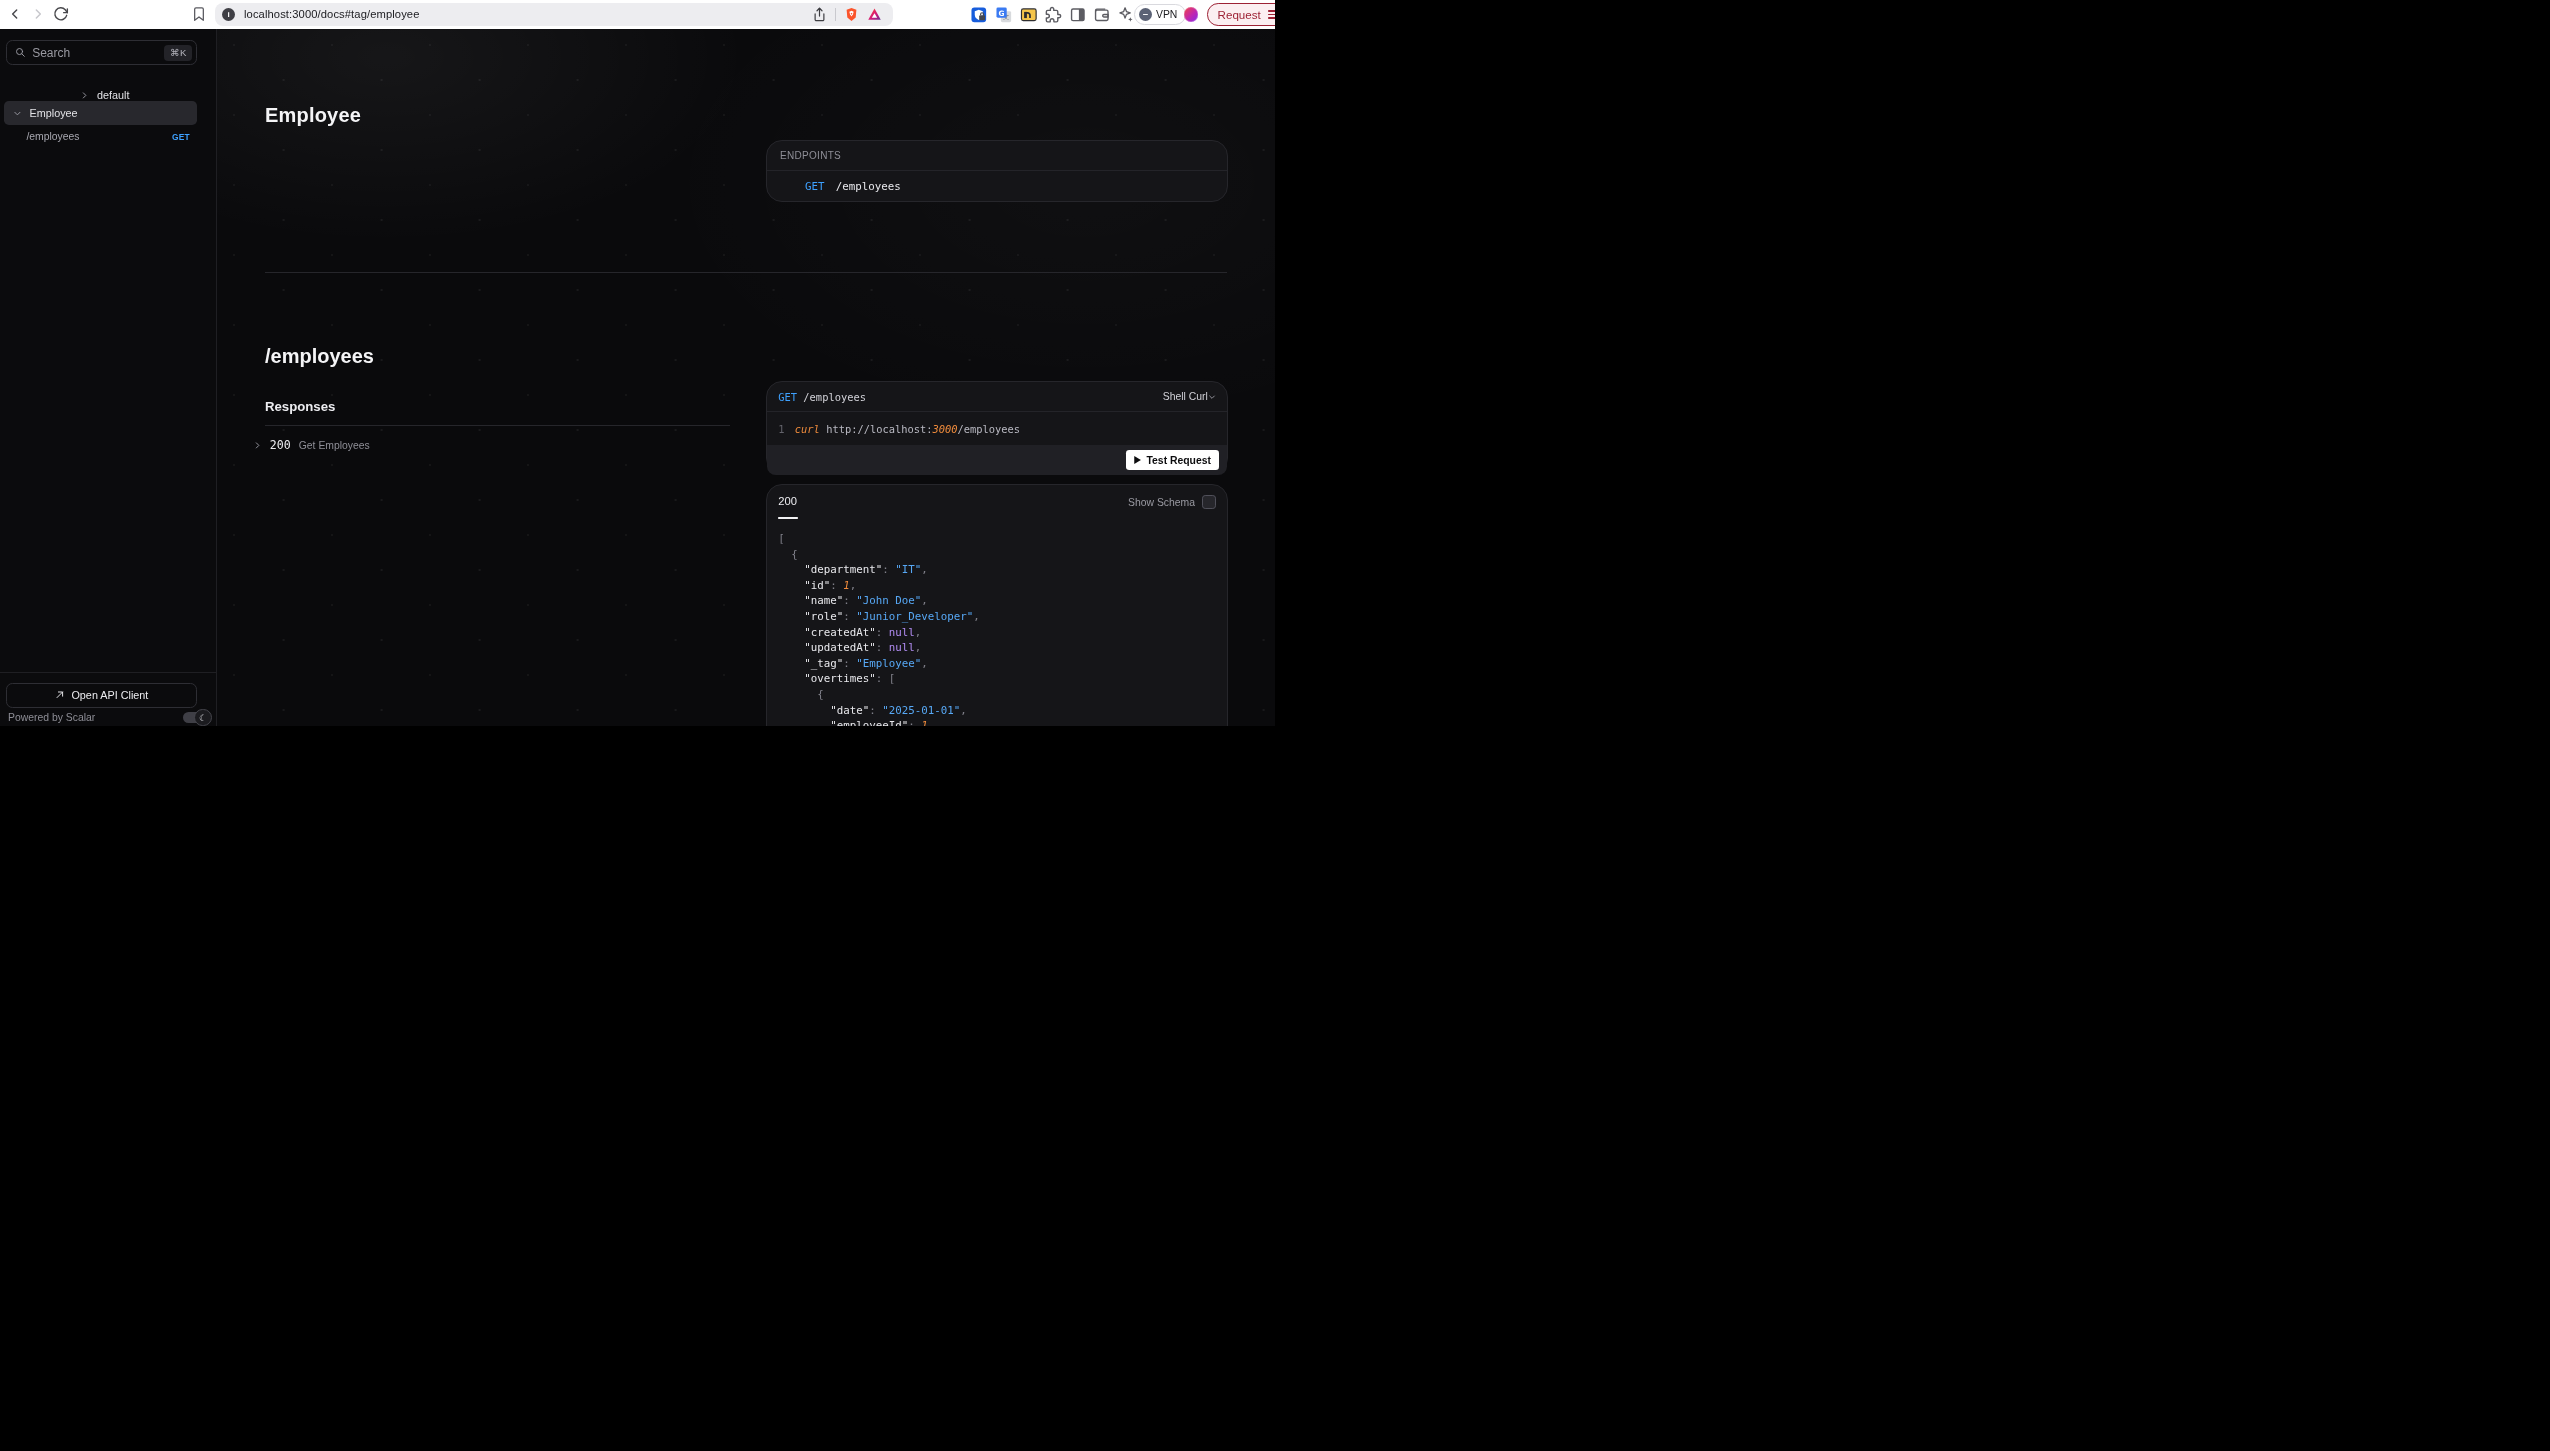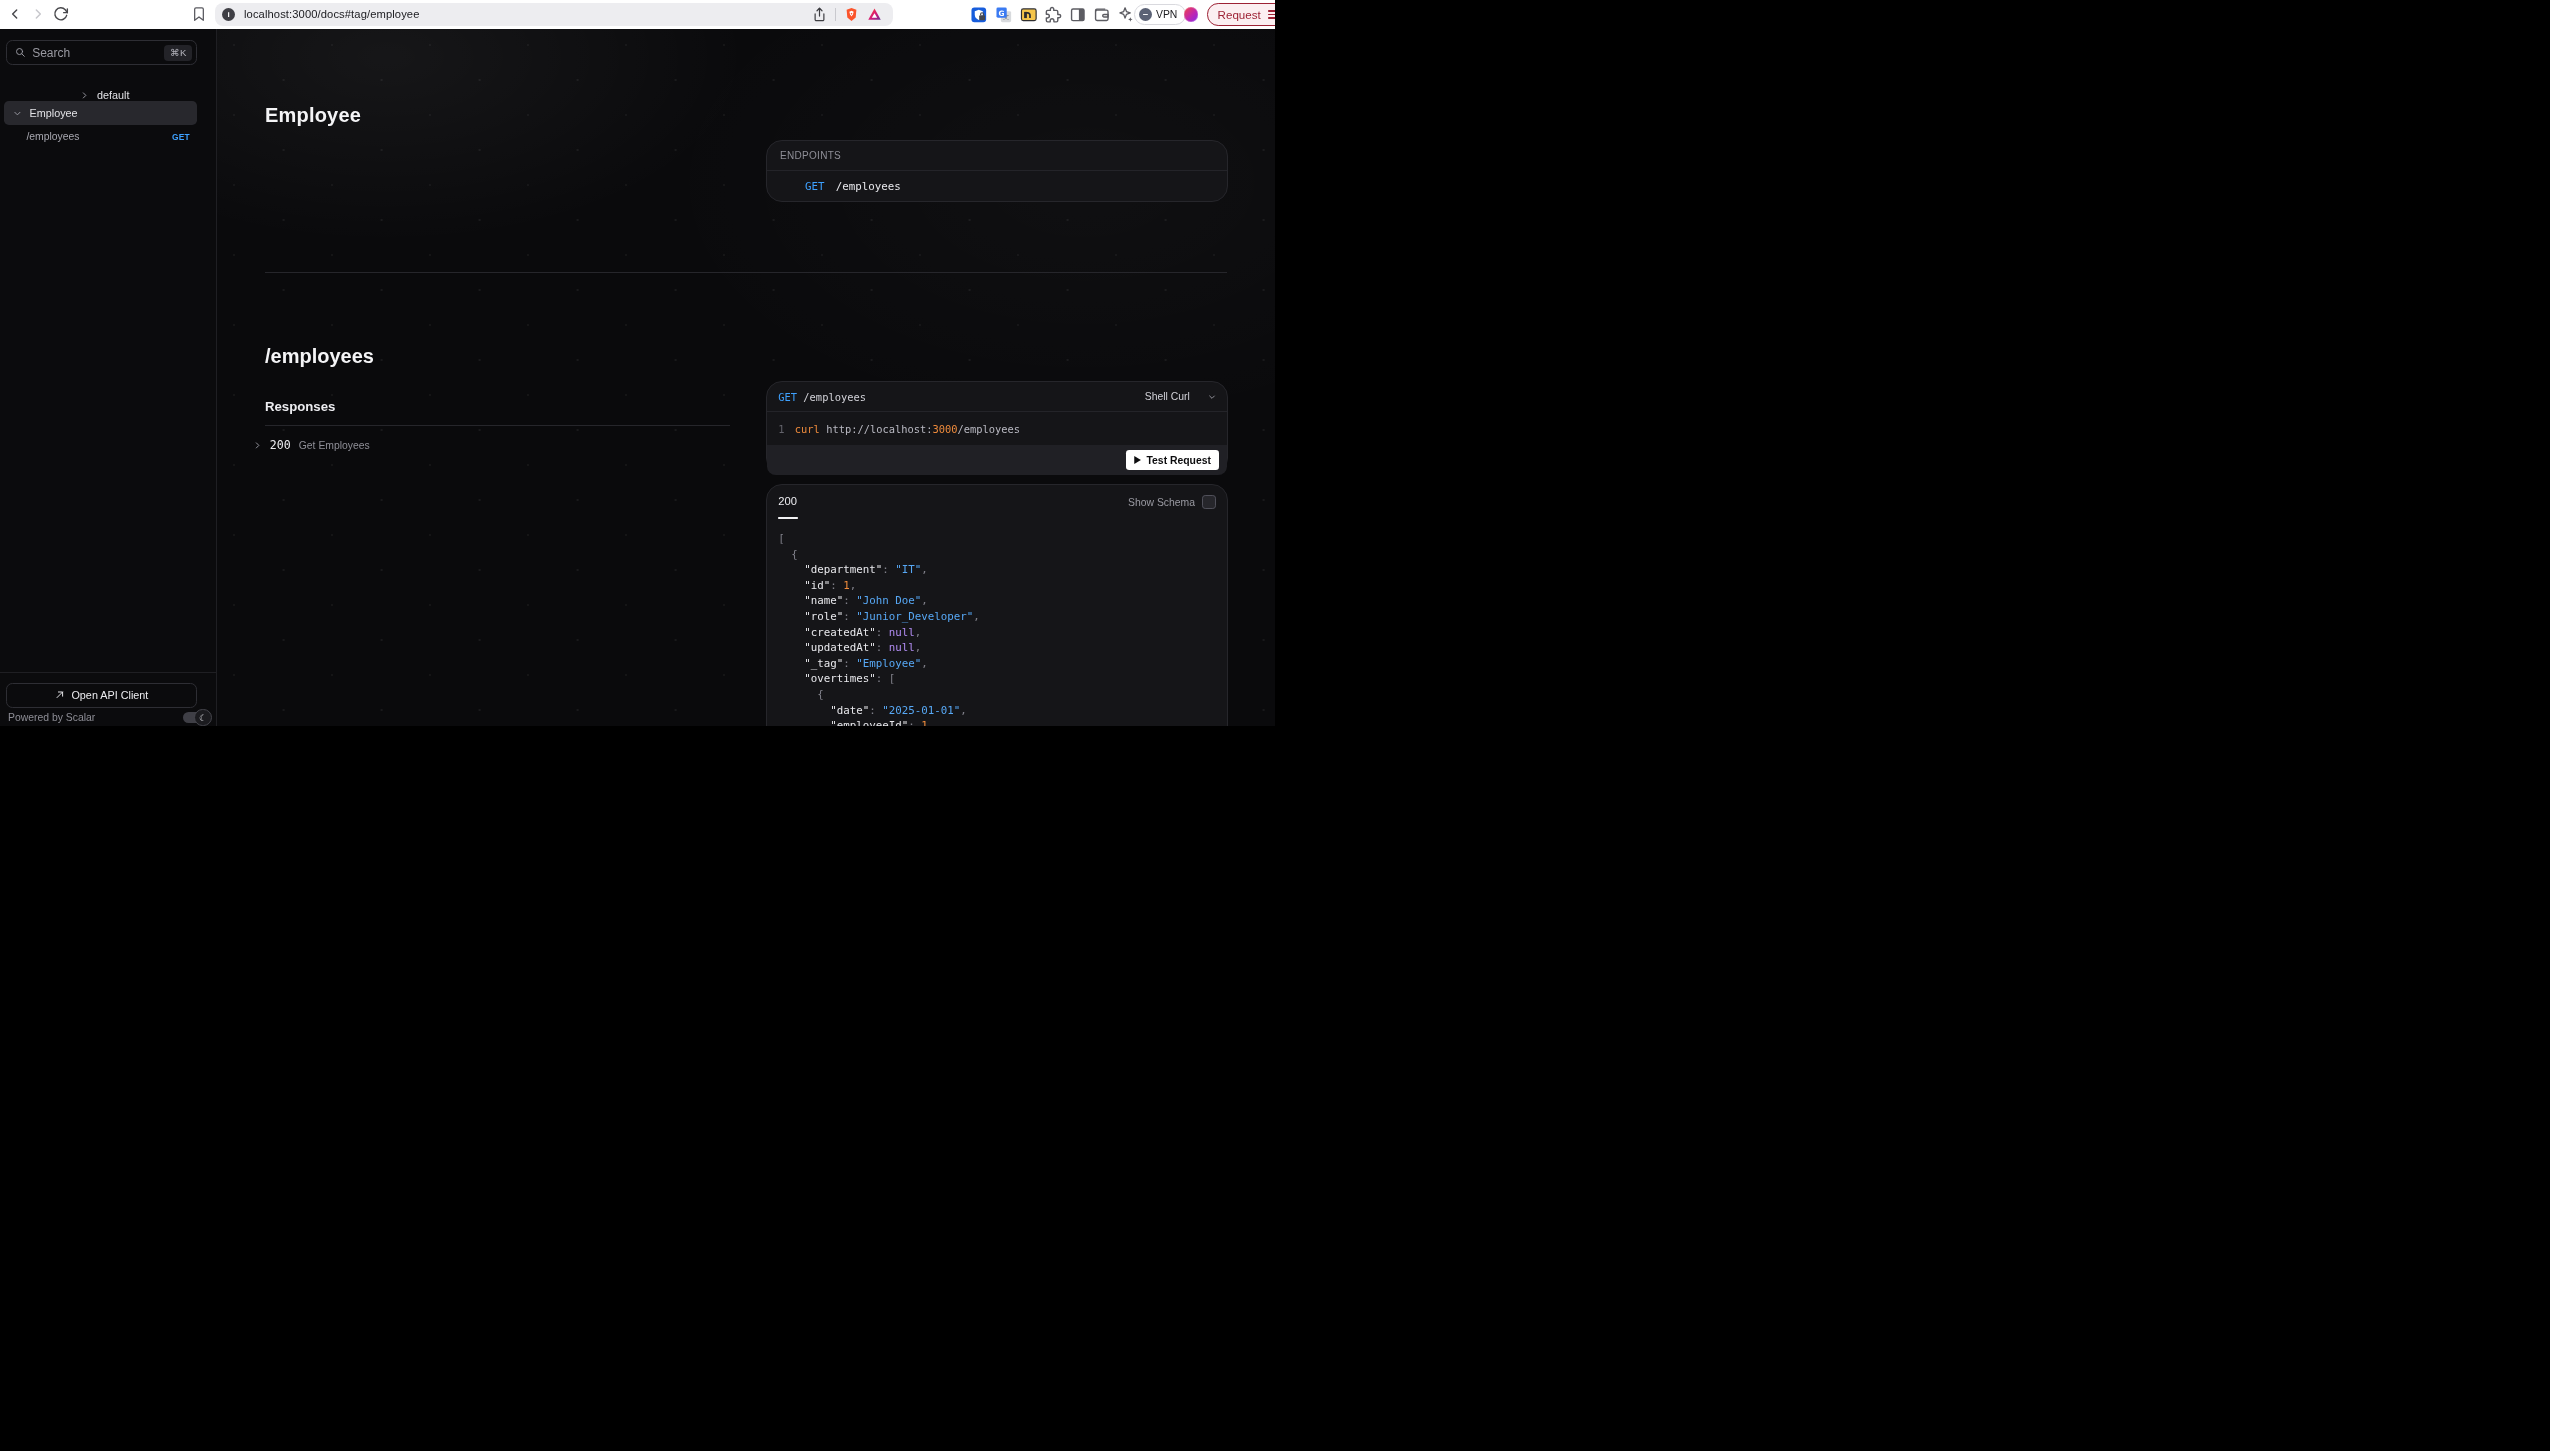--- a/index.html
+++ b/index.html
@@ -91,41 +91,41 @@
   .resp-row .chev { width:8.8px; height:8.8px; color:#9a9aa2; }
   .resp-row .chev svg { width:8.8px; height:8.8px; display:block; }
   .resp-code { font-size:11.6px; color:#ececf0; margin-left:8px; }
   .resp-name { font-size:10.4px; color:#8f8f97; margin-left:8px; }
 
   
   #request-card { left:549px; top:352px; width:462px; height:93px; }
   .req-head { height:30px; display:flex; align-items:center; padding:0 11.2px; border-bottom:0.8px solid #242429; }
   .req-head .m { font-size:10.4px; color:#3ea1ff; }
   .req-head .p { font-size:10.4px; color:#d2d2d8; margin-left:6.4px; flex:1; }
-  .lang-select { display:flex; align-items:center; gap:18px; color:#d2d2d8; font-size:10.4px; cursor:pointer; }
+  .lang-select { display:flex; align-items:center; gap:0; color:#d2d2d8; font-size:10.4px; cursor:pointer; }
   .lang-select svg { width:8px; height:8px; color:#8f8f97; }
   .req-body { height:33px; display:flex; align-items:center; padding:0 11.2px; }
   .line-no { font-size:10.4px; color:#63636b; }
   .code-inline { margin-left:10.4px; font-size:10.4px; white-space:pre; }
   .req-foot { height:30px; background:#202025; border-radius:0 0 8.8px 8.8px; display:flex; align-items:center; justify-content:flex-end; padding:0 8px; }
   .test-btn { background:#ffffff; color:#0c0c0e; border:none; border-radius:3.2px; height:20px; padding:0 8px; font-size:10.4px; font-weight:600; display:flex; align-items:center; gap:5.6px; cursor:pointer; font-family:inherit; }
   .test-btn svg { width:7.2px; height:8px; display:block; }
 
   
   #response-card { left:549px; top:455px; width:462px; height:288px; }
   .res-head { display:flex; align-items:flex-start; justify-content:space-between; padding:10.4px 11.2px 0 11.2px; }
   .res-status { font-size:11.2px; color:#ececf0; }
   .status-underline { position:absolute; left:11.2px; top:32px; width:20px; height:1.6px; background:#f2f2f4; border-radius:0.8px; }
   .schema-toggle { display:flex; align-items:center; gap:7.2px; cursor:pointer; }
   .schema-label { font-size:10.4px; color:#9a9aa2; }
   .checkbox { width:13.6px; height:13.6px; border:0.8px solid #50505a; border-radius:3.2px; background:#26262b; }
   .json-body { position:absolute; left:11.2px; top:46px; font-size:10.8px; line-height:15.6px; }
   .code-line { white-space:pre; }
   .tok-p { color:#80808a; } .tok-k { color:#e8e8ec; } .tok-s { color:#57a8f5; }
-  .tok-n { color:#ef8b3c; } .tok-u { color:#b18cf2; } .tok-d { color:#b9b9c2; }
+  .tok-n { color:#ef8b3c;font-style:italic; } .tok-u { color:#b18cf2; } .tok-d { color:#b9b9c2; }
 </style>
 </head>
 <body>
 
 <div class="screen">
 
   <div class="browser-bar">
     <span class="nav-ico" id="back-ico">
       <svg viewBox="0 0 24 24" fill="none" stroke="currentColor" stroke-width="2.2" stroke-linecap="round" stroke-linejoin="round">
           <polyline points="14.5 18 8.5 12 14.5 6"></polyline>

